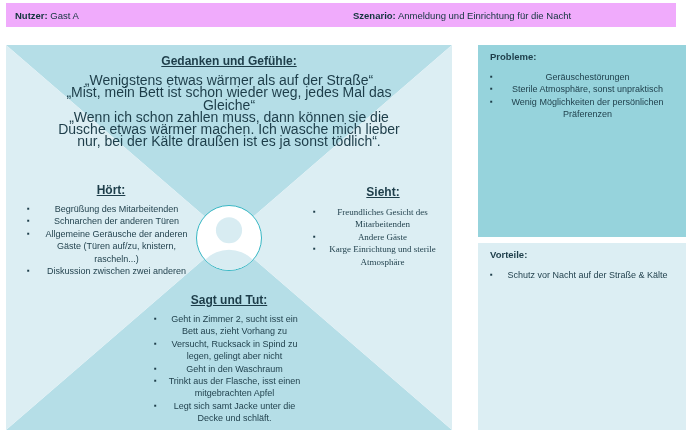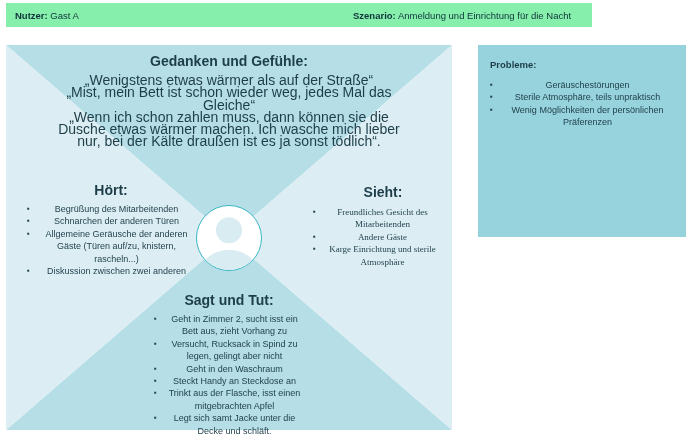--- a/index.html
+++ b/index.html
@@ -4,43 +4,43 @@
 <style>
   * { margin:0; padding:0; box-sizing:border-box; }
   html,body { background:#ffffff; }
   .canvas {
     position:relative; width:690px; height:435px; background:#ffffff;
     font-family:"Liberation Sans", sans-serif; color:#1d3d49; overflow:hidden;
   }
 
   
   .header {
-    position:absolute; left:6px; top:3px; width:586px; height:24px;
-    background:#86efac; color:#10343c; font-size:9.5px;
+    position:absolute; left:6px; top:3px; width:670px; height:24px;
+    background:#f0abfc; color:#10343c; font-size:9.5px;
   }
   .header .user   { position:absolute; left:9px;  top:7px; white-space:nowrap; }
   .header .scenario { position:absolute; left:347px; top:7px; white-space:nowrap; }
   .lbl { font-weight:bold; }
 
   
   .map { position:absolute; left:6px; top:45px; width:446px; height:385px; }
   .tri { position:absolute; inset:0; }
   .tri-top    { background:#b5dee7; clip-path:polygon(0 0, 100% 0, 50% 50%); }
   .tri-bottom { background:#b5dee7; clip-path:polygon(0 100%, 50% 50%, 100% 100%); }
   .tri-left   { background:#dceef3; clip-path:polygon(0 0, 50% 50%, 0 100%); }
   .tri-right  { background:#dceef3; clip-path:polygon(100% 0, 100% 100%, 50% 50%); }
 
   .avatar {
     position:absolute; left:50%; top:50%; transform:translate(-50%,-50%);
     width:66px; height:66px; border-radius:50%;
     background:#ffffff; border:1px solid #38b7c4; overflow:hidden;
   }
   .avatar svg { display:block; width:100%; height:100%; }
 
-  .q-title { font-weight:bold; font-size:14px; line-height:12px; text-align:center; }
+  .q-title { font-weight:bold; font-size:12px; line-height:12px; text-align:center;text-decoration:underline; }
 
   .q-thinks {
     position:absolute; left:50%; top:10px; transform:translateX(-50%);
     width:344px; text-align:center;
   }
   .quotes { list-style:none; margin-top:7px; font-size:14px; line-height:12.3px; }
   .quotes li { margin:0; }
 
   ul.bullets { list-style:none; font-size:9px; line-height:12.4px; text-align:center; }
   ul.bullets li { position:relative; padding-left:11px; }
@@ -51,21 +51,21 @@
   .q-hears { position:absolute; left:21px; top:139px; width:168px; }
   .q-hears ul { margin-top:7px; }
 
   .q-sees { position:absolute; left:302px; top:141px; width:150px; }
   .q-sees ul { margin-top:8px; width:128px; margin-left:5px;font-family:Liberation Serif, serif; }
 
   .q-says { position:absolute; left:50%; top:249px; transform:translateX(-50%); width:210px; }
   .q-says ul { margin-top:7px; width:150px; margin-left:auto; margin-right:auto; }
 
   
-  .panel { position:absolute; left:478px; width:208px; padding:14px 12px; }
+  .panel { position:absolute; left:478px; width:208px; padding:6px 12px; }
   .panel-problems { top:45px;  height:192px; background:#96d3dc; }
   .panel-benefits { top:243px; height:187px; background:#dceef3; }
   .panel-title { font-weight:bold; font-size:9.5px; line-height:12px; }
   .panel ul { margin-top:8px; }
 </style>
 </head>
 <body>
 
 <div class="canvas">
 
@@ -107,37 +107,42 @@
           <li>Karge Einrichtung und sterile Atmosphäre</li>
         </ul>
     </div>
 
     <div class="q-says">
       <div class="q-title">Sagt und Tut:</div>
       <ul class="bullets">
           <li>Geht in Zimmer 2, sucht isst ein Bett aus, zieht Vorhang zu</li>
           <li>Versucht, Rucksack in Spind zu legen, gelingt aber nicht</li>
           <li>Geht in den Waschraum</li>
-          <li>Steckt Handy an Steckdose an</li>
           <li>Trinkt aus der Flasche, isst einen mitgebrachten Apfel</li>
           <li>Legt sich samt Jacke unter die Decke und schläft.</li>
         </ul>
     </div>
 
     <div class="avatar">
       <svg viewBox="0 0 66 66" aria-hidden="true">
         <circle cx="33" cy="25" r="13.5" fill="#d8ecf2"></circle>
         <circle cx="33" cy="79" r="34" fill="#d8ecf2"></circle>
       </svg>
     </div>
   </div>
 
   <div class="panel panel-problems">
     <div class="panel-title">Probleme:</div>
     <ul class="bullets">
         <li>Geräuschestörungen</li>
-        <li>Sterile Atmosphäre, teils unpraktisch</li>
+        <li>Sterile Atmosphäre, sonst unpraktisch</li>
         <li>Wenig Möglichkeiten der persönlichen Präferenzen</li>
       </ul>
   </div>
 
+  <div class="panel panel-benefits">
+    <div class="panel-title">Vorteile:</div>
+    <ul class="bullets">
+        <li>Schutz vor Nacht auf der Straße &amp; Kälte</li>
+      </ul>
+  </div>
 
 </div>
 
 </body></html>

